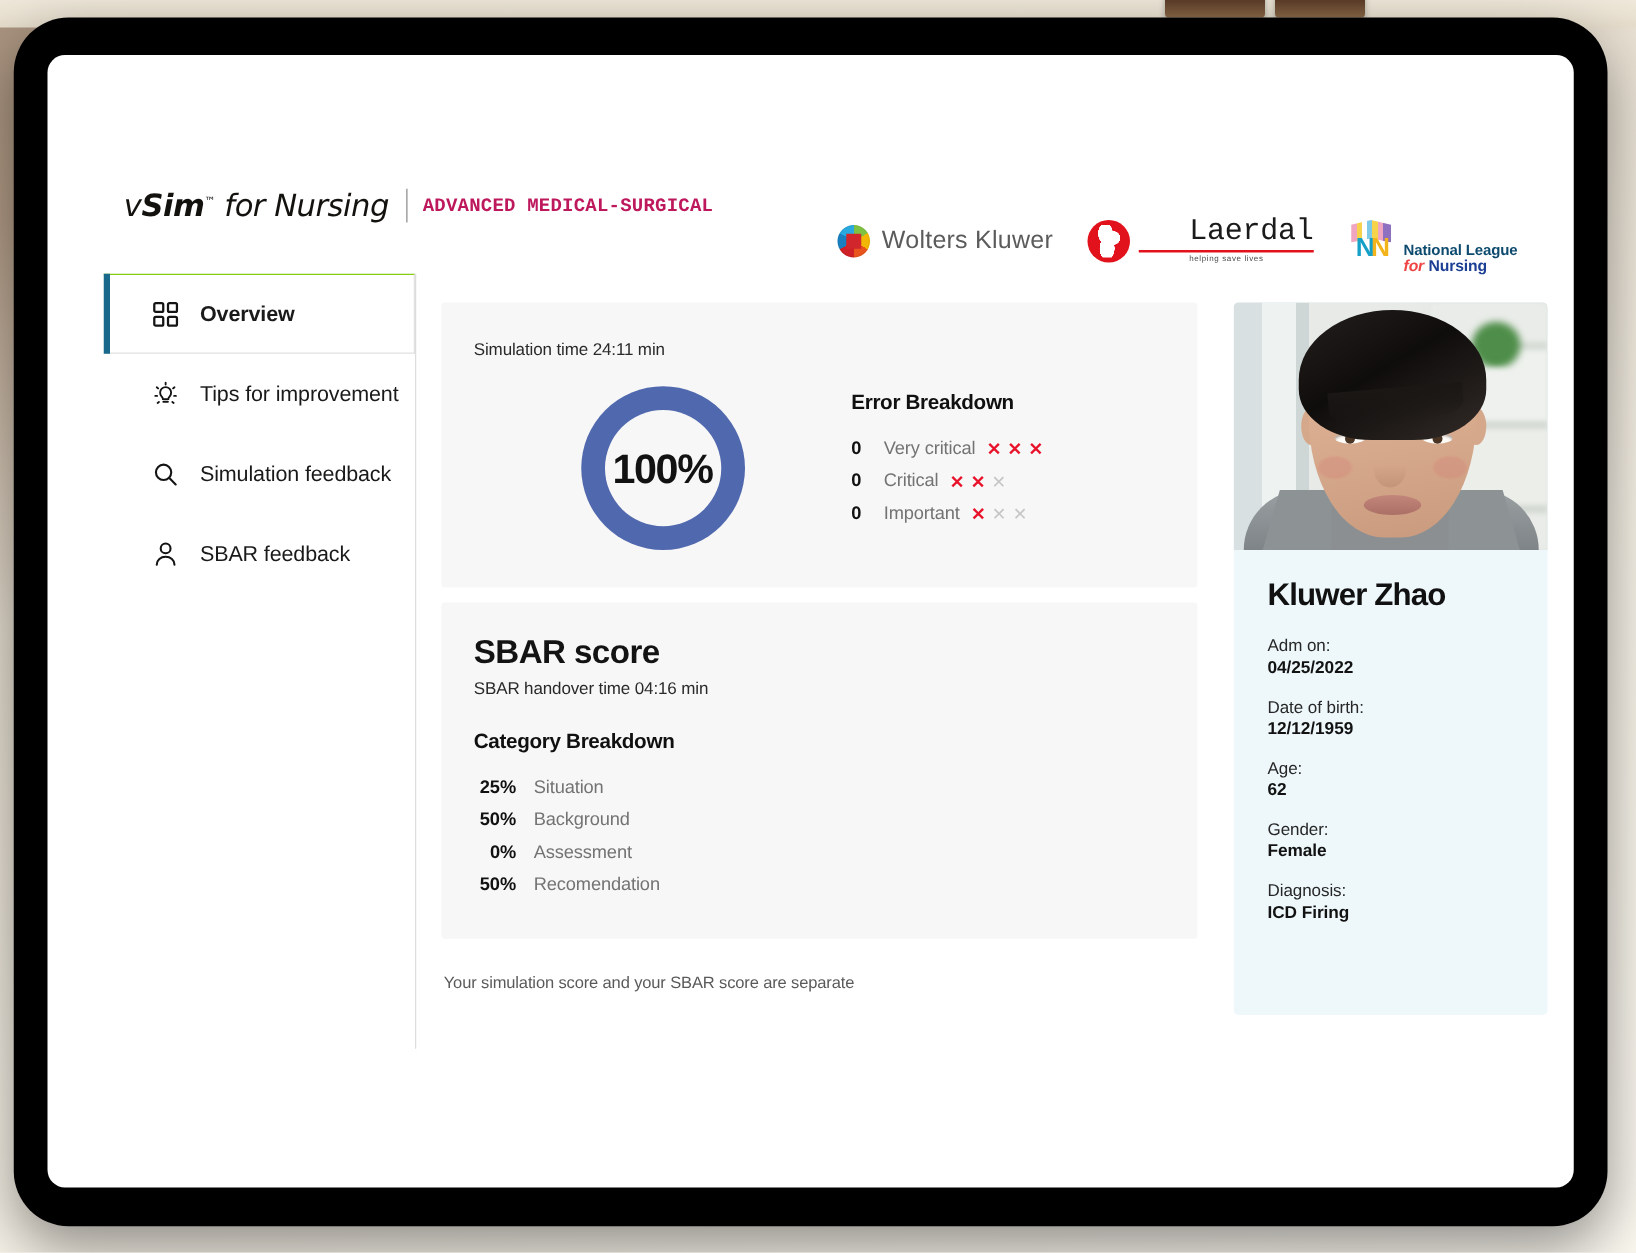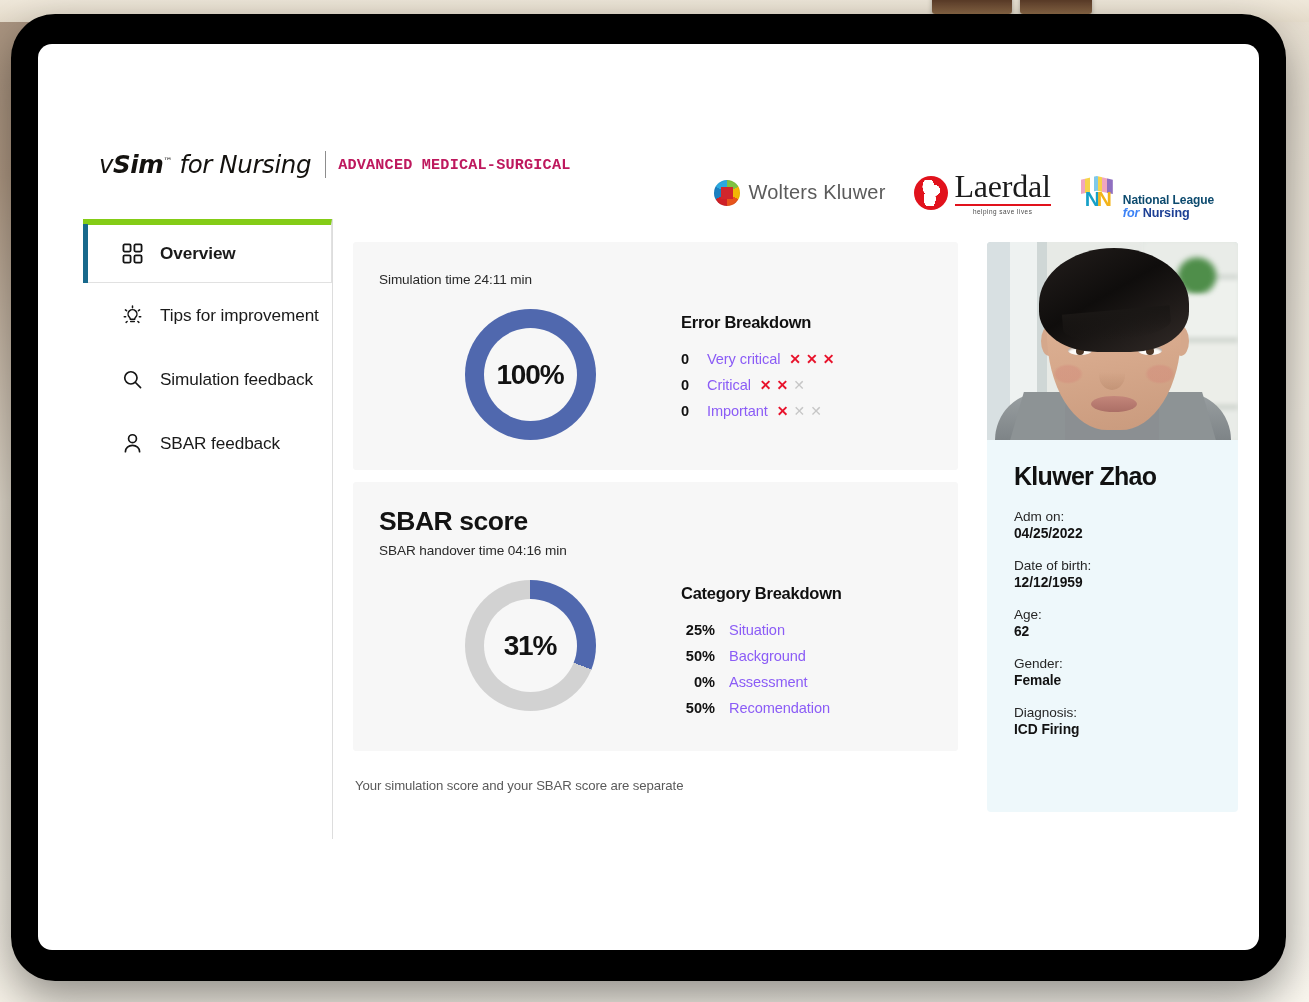--- a/index.html
+++ b/index.html
@@ -161,25 +161,26 @@
     position: absolute;
     left: 6px; top: 4px;
     width: 22px; height: 26px;
     background:
       radial-gradient(ellipse at 38% 26%, #fff 0 30%, transparent 31%),
       radial-gradient(ellipse at 68% 40%, #fff 0 24%, transparent 25%),
       radial-gradient(ellipse at 44% 72%, #fff 0 34%, transparent 35%);
   }
   .lrd-wrap { display: flex; flex-direction: column; align-items: center; }
   .lrd-text {
-    font-family: Liberation Serif, serif;
-    font-size: 32px;
+    font-family: Liberation Mono, monospace;
+    font-size: 24px;
     color: #1b1b1b;
     line-height: 1;
     letter-spacing: -.2px;
+    margin-left: 40px;
   }
   .lrd-rule { width: 100%; height: 2px; background: #e1121c; margin-top: 2px; }
   .lrd-tag {
     font-size: 6.4px;
     color: #4a4a4a;
     letter-spacing: .5px;
     margin-top: 2px;
   }
 
   
@@ -208,21 +209,21 @@
     font-size: 21px;
     letter-spacing: -3px;
     color: #16a0c8;
     line-height: 22px;
     text-align: center;
   }
   .nln-n span:last-child { color: #f3b41b; }
   .nln-text { line-height: 1.05; }
   .nln-l1 { font-size: 12px; font-weight: 700; color: #0c4a6e; letter-spacing: -.1px; margin-top: 28px; }
   .nln-l2 { font-size: 12.6px; font-weight: 700; letter-spacing: -.1px; }
-  .nln-l2 .for { color: #3b82f6; font-style: italic; }
+  .nln-l2 .for { color: #ef4444; font-style: italic; }
   .nln-l2 .nur { color: #1c3f94; }
 
   
   .content {
     position: absolute;
     left: 0;
     top: 165px;
     width: 1221px;
     bottom: 0;
   }
@@ -237,21 +238,21 @@
   .nav-item {
     position: relative;
     display: flex;
     align-items: center;
     height: 64px;
     padding-left: 37px;
     cursor: pointer;
   }
   .nav-item.active {
     background: #ffffff;
-    border-top: 6px solid #84cc16;
+    border-top: 1px solid #84cc16;
     border-bottom: 1px solid #e1e1e1;
     border-right: 1px solid #e1e1e1;
     align-items: center;
   }
   .nav-item.active::before {
     content: "";
     position: absolute;
     left: 0; top: -1px; bottom: -1px;
     width: 5px;
     background: #18698c;
@@ -329,21 +330,21 @@
     position: absolute;
     left: 19px; top: 19px;
     width: 93px; height: 93px;
     border-radius: 50%;
     background: #f7f7f7;
     display: flex;
     align-items: center;
     justify-content: center;
   }
   .donut .val {
-    font-size: 28px;
+    font-size: 33px;
     font-weight: 700;
     color: #121212;
     letter-spacing: -1.1px;
   }
 
   .breakdown { padding-top: 8px; }
   .breakdown-title {
     font-size: 16.5px;
     font-weight: 700;
     color: #101010;
@@ -363,21 +364,21 @@
     text-align: left;
   }
   .bd-pct {
     width: 48px;
     font-weight: 700;
     color: #111;
     text-align: right;
     padding-right: 14px;
   }
   .bd-label {
-    color: #8b5cf6;
+    color: #737373;
     letter-spacing: -.1px;
   }
   .bd-marks {
     margin-left: 9px;
     display: flex;
     gap: 5px;
     font-size: 14px;
     line-height: 1;
     font-weight: 700;
   }
@@ -676,27 +677,20 @@
               </div>
             </div>
           </div>
         </div>
 
         <div class="card">
           <div class="card-title">SBAR score</div>
           <div class="card-sub">SBAR handover time 04:16 min</div>
 
           <div class="card-body">
-            <div class="donut-wrap">
-              <div class="donut" style="background: conic-gradient(#5068ae 0deg 111.6deg, #d2d2d2 111.6deg 360deg);">
-                <div class="hole">
-                  <div class="val">31%</div>
-                </div>
-              </div>
-            </div>
 
             <div class="breakdown">
               <div class="breakdown-title">Category Breakdown</div>
 
               <div class="bd-row">
                 <span class="bd-pct">25%</span>
                 <span class="bd-label">Situation</span>
               </div>
               <div class="bd-row">
                 <span class="bd-pct">50%</span>

